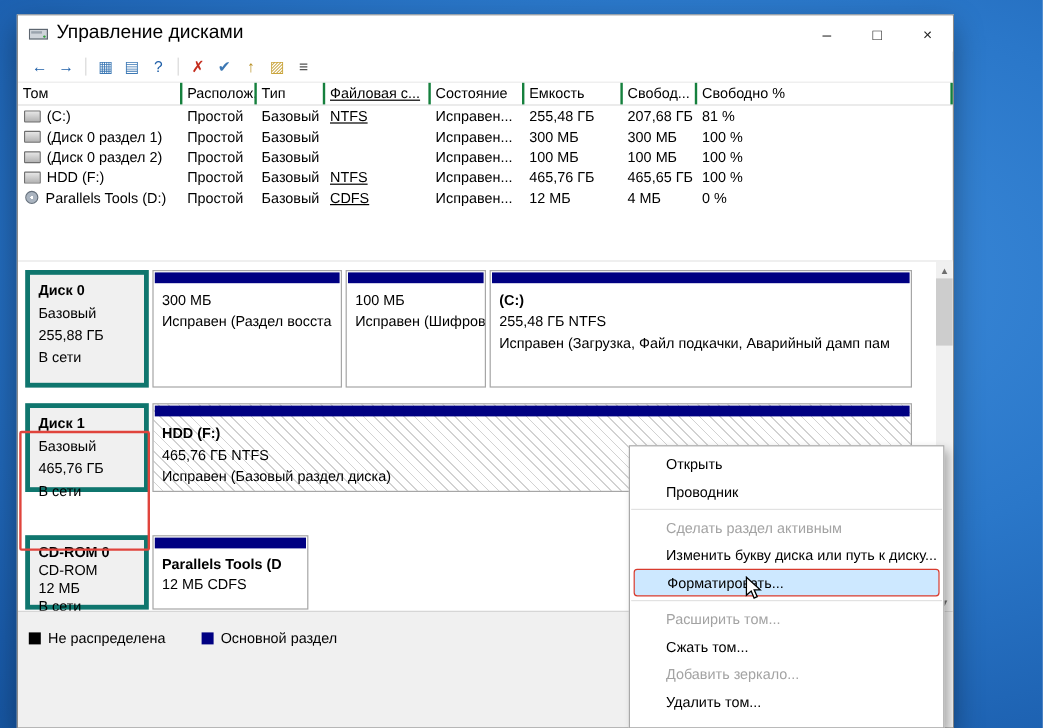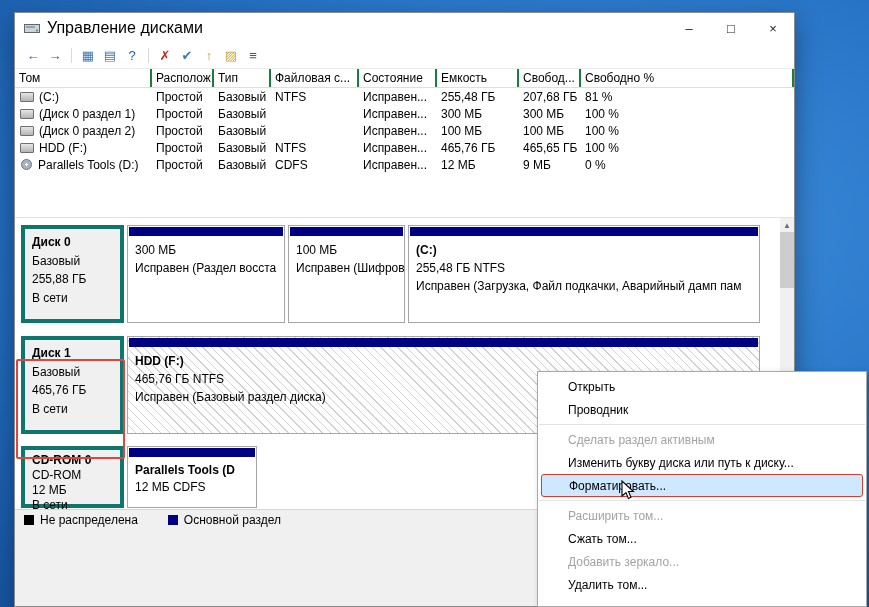--- a/index.html
+++ b/index.html
@@ -22,21 +22,21 @@
     border-bottom:1px solid #ececec; flex:0 0 auto; }
   .tb-icon { width:20px; height:20px; display:flex; align-items:center; justify-content:center; font-size:13px; }
   .tb-sep { width:1px; height:15px; background:#d9d9d9; margin:0 4px; }
 
   
   .table { flex:0 0 auto; }
   .thead { display:flex; height:19px; border-bottom:1px solid #dedede; }
   .th { padding:2px 4px; border-right:2px solid #15803d; white-space:nowrap; overflow:hidden; }
   .tr { display:flex; height:17px; align-items:center; }
   .td { padding:0 4px; white-space:nowrap; overflow:hidden; }
-  .c0{width:137px;} .c1{width:62px;} .c2{width:57px;} .c3{width:88px;}
+  .c0{width:137px;} .c1{width:62px;} .c2{width:57px;} .c3{width:88px;text-decoration:underline;}
   .c4{width:78px;} .c5{width:82px;} .c6{width:62px;} .c7{flex:1;}
   .vol-cell { display:flex; align-items:center; }
   .drive-ico { width:14px; height:10px; min-width:14px; margin:0 5px 0 1px;
     background:linear-gradient(#e6e6e6,#b4b4b4); border:1px solid #6f6f6f; border-radius:1px; }
   .cd-ico { width:11px; height:11px; min-width:11px; margin:0 6px 0 2px; border-radius:50%;
     background:radial-gradient(circle at 50% 50%, #fff 0 18%, #aab4c0 19% 100%); border:1px solid #65707c; }
   .pane-gap { height:44px; flex:0 0 auto; }
 
   
   .graph-pane { position:relative; flex:1; background:#fff; border-top:1px solid #e4e4e4; overflow:hidden; }
@@ -44,28 +44,28 @@
   .disk-info { width:103px; min-width:103px; background:#f0f0f0; border:4px solid #0f766e; padding:4px 7px; line-height:1.55; }
   .disk-info .dname { font-weight:bold; }
   .parts { flex:1; margin-left:3px; display:flex; gap:3px; }
   .part { border:1px solid #a6a6a6; background:#fff; display:flex; flex-direction:column; }
   .strip { height:9px; margin:1px 1px 0 1px; background:#000082; flex:0 0 auto; }
   .part-body { padding:5px 7px; line-height:1.5; white-space:nowrap; overflow:hidden; }
   .ptitle { font-weight:bold; }
   .hatched { background:repeating-linear-gradient(45deg,#ffffff 0px,#ffffff 5px,#d2d2d2 5px,#d2d2d2 6px); }
   .legend { position:absolute; left:0; right:0; top:291px; bottom:0; background:#f0f0f0;
     border-top:1px solid #d6d6d6; padding:3px 9px; display:flex; gap:30px; align-items:flex-start; }
-  .legend-item { display:flex; align-items:center; gap:6px; height:14px; }
+  .legend-item { display:flex; align-items:center; gap:6px; height:14px;margin-top:12px; }
   .swatch { width:10px; height:10px; }
   .v-scroll { position:absolute; top:0; right:0; width:14px; height:291px; background:#f0f0f0; }
   .v-scroll .arr { height:14px; display:flex; align-items:center; justify-content:center; font-size:8px; color:#6e6e6e; }
   .v-scroll .thumb { position:absolute; top:14px; left:0; width:14px; height:56px; background:#cdcdcd; }
 
   
-  .context-menu { position:absolute; left:537px; top:371px; width:330px; height:236px;
+  .context-menu { position:absolute; left:524px; top:371px; width:263px; height:236px;
     background:#fff; border:1px solid #a9a9a9; box-shadow:4px 4px 8px rgba(0,0,0,.30);
     padding-top:3px; overflow:hidden; z-index:60; }
   .cm-item { height:23px; display:flex; align-items:center; padding-left:30px; white-space:nowrap; }
   .cm-item.disabled { color:#a3a3a3; }
   .cm-item.highlight { background:#cde8ff; border:1px solid #d83b2e; border-radius:3px;
     margin:0 3px; padding-left:27px; }
   .cm-sep { height:1px; background:#e2e2e2; margin:3px 1px; }
 
   
   .red-box { position:absolute; border:2px solid #e0443c; border-radius:2px; pointer-events:none; z-index:55; }
@@ -180,21 +180,21 @@
       <div class="tr">
         <div class="td c0 vol-cell">
             <span class="cd-ico"></span>
             <span>Parallels Tools (D:)</span>
           </div>
         <div class="td c1">Простой</div>
         <div class="td c2">Базовый</div>
         <div class="td c3">CDFS</div>
         <div class="td c4">Исправен...</div>
         <div class="td c5">12 МБ</div>
-        <div class="td c6">9 МБ</div>
+        <div class="td c6">4 МБ</div>
         <div class="td c7">0 %</div>
       </div>
     </div>
 
     <div class="pane-gap"></div>
 
     <div class="graph-pane">
 
       <div class="disk-row" style="top:7px; height:98px;">
         <div class="disk-info">
@@ -222,21 +222,21 @@
             <div class="strip" style="background-color: rgb(0, 0, 130);"></div>
             <div class="part-body">
               <div class="ptitle">(C:)</div>
               <div>255,48 ГБ NTFS</div>
               <div>Исправен (Загрузка, Файл подкачки, Аварийный дамп пам</div>
             </div>
           </div>
         </div>
       </div>
 
-      <div class="disk-row" style="top:118px; height:98px;">
+      <div class="disk-row" style="top:118px; height:74px;">
         <div class="disk-info">
           <div class="dname">Диск 1</div>
           <div>Базовый</div>
           <div>465,76 ГБ</div>
           <div>В сети</div>
         </div>
         <div class="parts">
           <div class="part hatched" style="flex:1;">
             <div class="strip" style="background-color: rgb(0, 0, 130);"></div>
             <div class="part-body">

